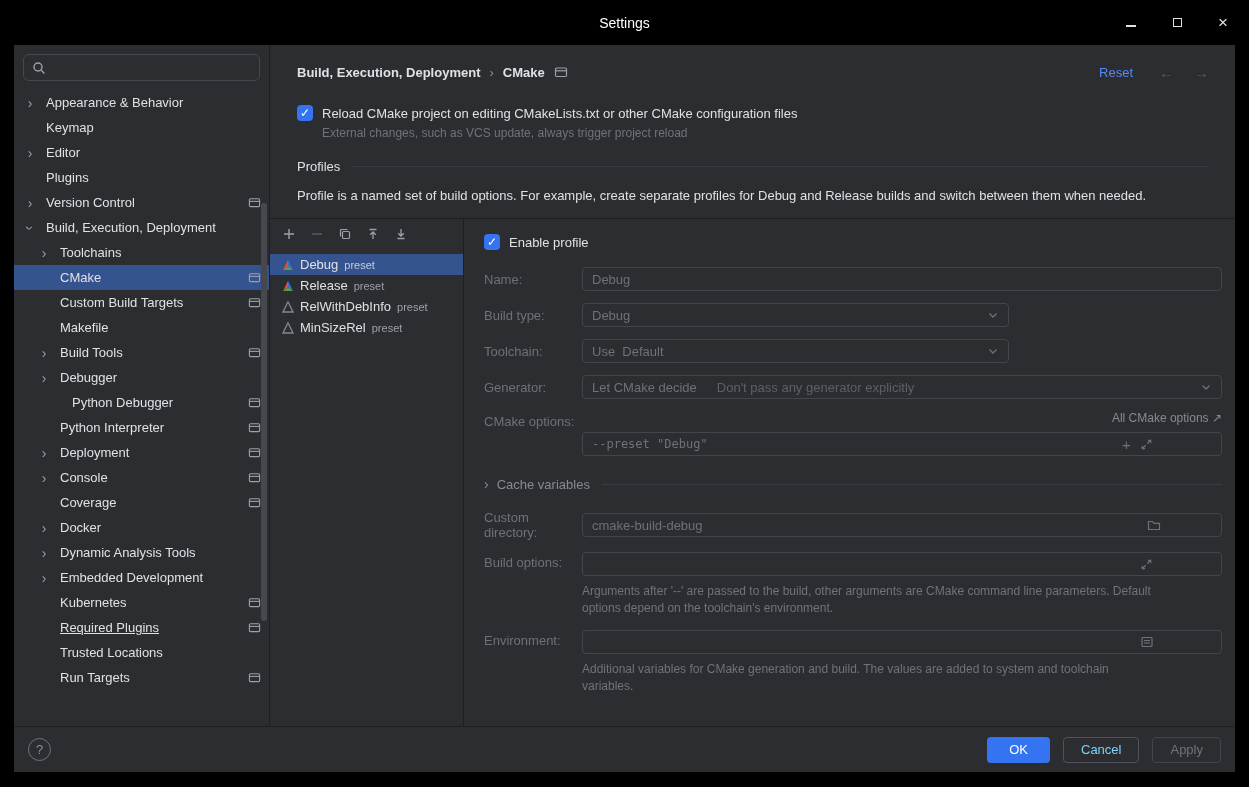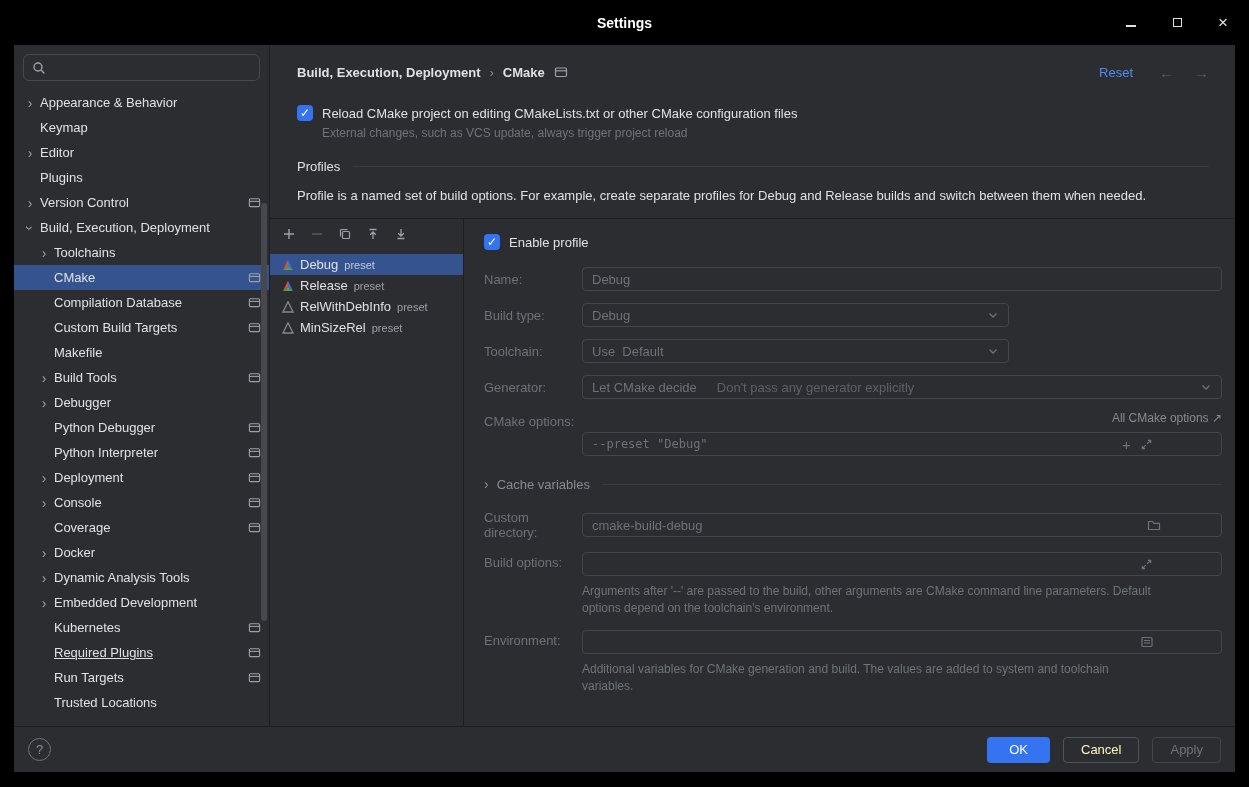--- a/index.html
+++ b/index.html
@@ -4,38 +4,38 @@
 <style>
   * { box-sizing: border-box; }
   html,body { margin:0; padding:0; }
   body {
     width:1249px; height:787px; background:#000; overflow:hidden;
     font-family:"Liberation Sans", sans-serif; font-size:13px; color:#dfe1e5;
     position:relative;
   }
   
   .titlebar { height:45px; display:flex; align-items:center; justify-content:center; position:relative; }
-  .titlebar .title { font-weight:bold; font-size:14px; color:#fff; }
+  .titlebar .title { font-weight:normal; font-size:14px; color:#fff; }
   .win-controls { position:absolute; right:18px; top:0; height:45px; display:flex; align-items:center; gap:30px; }
   .win-btn { color:#dfe1e5; cursor:pointer; display:flex; align-items:center; justify-content:center; width:16px; height:16px; }
   .min-glyph { width:10px; height:2px; background:#dfe1e5; margin-top:6px; }
   .max-glyph { width:9px; height:9px; border:1.5px solid #dfe1e5; }
   .close-glyph { font-size:17px; line-height:1; }
   
   .window { position:absolute; left:14px; top:45px; width:1221px; height:727px; background:#2b2d30; display:flex; flex-direction:column; }
   .main-row { flex:1; display:flex; min-height:0; }
   
   .sidebar { width:256px; border-right:1px solid #1e1f22; position:relative; display:flex; flex-direction:column; }
   .search-box { margin:9px 9px 5px 9px; height:27px; border:1px solid #46484e; border-radius:6px; display:flex; align-items:center; padding:0 8px; gap:6px; }
   .tree { flex:1; overflow:hidden; padding-top:4px; }
   .tree-row { height:25px; display:flex; align-items:center; cursor:pointer; padding-right:8px; }
   .tree-row.selected { background:#35538f; }
   .chevron { width:16px; color:#9da0a8; font-size:14px; display:inline-flex; justify-content:center; flex:none; }
   .chevron.open { transform:rotate(90deg); }
-  .tree-label { margin-left:2px; white-space:nowrap; }
+  .tree-label { margin-left:8px; white-space:nowrap; }
   .tree-badge { margin-left:auto; display:flex; flex:none; }
   .scroll-thumb { position:absolute; right:2px; top:158px; width:6px; height:418px; background:#46484e; border-radius:3px; }
   
   .content { flex:1; display:flex; flex-direction:column; min-width:0; }
   .content-header { height:48px; display:flex; align-items:center; padding:6px 26px 0 27px; }
   .crumb { font-weight:bold; }
   .crumb-sep { color:#868a91; margin:0 9px; }
   .crumb-badge { margin-left:9px; display:flex; }
   .reset-link { margin-left:auto; color:#548af7; cursor:pointer; }
   .nav-arrows { margin-left:26px; display:flex; gap:20px; color:#5a5d63; font-size:15px; }
@@ -74,21 +74,21 @@
   .cache-row { grid-column:1 / 3; display:flex; align-items:center; gap:8px; color:#868a91; margin:8px 0 6px 0; }
   .cache-row .line { flex:1; height:1px; background:#393b40; margin-left:4px; }
   .cache-chevron { color:#868a91; font-size:14px; }
   .under-hint { margin-top:7px; max-width:610px; line-height:1.45; }
   
   .footer { height:46px; border-top:1px solid #1e1f22; display:flex; align-items:center; padding:0 14px; flex:none; }
   .help-circle { width:23px; height:23px; border:1.6px solid #6f737a; border-radius:50%; color:#8a8e95; display:flex; align-items:center; justify-content:center; font-size:13px; cursor:pointer; }
   .footer-buttons { margin-left:auto; display:flex; gap:13px; }
   .btn { height:26px; padding:0 17px; border-radius:4px; display:flex; align-items:center; justify-content:center; cursor:pointer; border:1px solid transparent; }
   .btn-primary { background:#3574f0; color:#fff; padding:0 21px; }
-  .btn-outline { border-color:#50535a; color:#fef9c3; }
+  .btn-outline { border-color:#50535a; color:#7dd3fc; }
   .btn-disabled { border-color:#43454a; color:#6f737a; }
   svg { display:block; }
 </style>
 </head>
 <body>
 
 <div class="titlebar">
   <span class="title">Settings</span>
   <div class="win-controls">
     <span class="win-btn">
@@ -154,30 +154,20 @@
             <span class="tree-label">CMake</span>
             <span class="tree-badge">
               <svg width="13" height="13" viewBox="0 0 14 14">
                 <rect x="1.5" y="3" width="11" height="8.5" rx="1.2" fill="none" stroke="#9da0a8" stroke-width="1.2"></rect>
                 <line x1="1.5" y1="5.8" x2="12.5" y2="5.8" stroke="#9da0a8" stroke-width="1.2"></line>
               </svg>
             </span>
           </div>
           <div class="tree-row" style="padding-left: 22px;">
             <span class="chevron"></span>
-            <span class="tree-label">Compilation Database</span>
-            <span class="tree-badge">
-              <svg width="13" height="13" viewBox="0 0 14 14">
-                <rect x="1.5" y="3" width="11" height="8.5" rx="1.2" fill="none" stroke="#9da0a8" stroke-width="1.2"></rect>
-                <line x1="1.5" y1="5.8" x2="12.5" y2="5.8" stroke="#9da0a8" stroke-width="1.2"></line>
-              </svg>
-            </span>
-          </div>
-          <div class="tree-row" style="padding-left: 22px;">
-            <span class="chevron"></span>
             <span class="tree-label">Custom Build Targets</span>
             <span class="tree-badge">
               <svg width="13" height="13" viewBox="0 0 14 14">
                 <rect x="1.5" y="3" width="11" height="8.5" rx="1.2" fill="none" stroke="#9da0a8" stroke-width="1.2"></rect>
                 <line x1="1.5" y1="5.8" x2="12.5" y2="5.8" stroke="#9da0a8" stroke-width="1.2"></line>
               </svg>
             </span>
           </div>
           <div class="tree-row" style="padding-left: 22px;">
             <span class="chevron"></span>
@@ -190,21 +180,21 @@
               <svg width="13" height="13" viewBox="0 0 14 14">
                 <rect x="1.5" y="3" width="11" height="8.5" rx="1.2" fill="none" stroke="#9da0a8" stroke-width="1.2"></rect>
                 <line x1="1.5" y1="5.8" x2="12.5" y2="5.8" stroke="#9da0a8" stroke-width="1.2"></line>
               </svg>
             </span>
           </div>
           <div class="tree-row" style="padding-left: 22px;">
             <span class="chevron">›</span>
             <span class="tree-label">Debugger</span>
           </div>
-          <div class="tree-row" style="padding-left: 22px;">
+          <div class="tree-row" style="padding-left: 34px;">
             <span class="chevron"></span>
             <span class="tree-label">Python Debugger</span>
             <span class="tree-badge">
               <svg width="13" height="13" viewBox="0 0 14 14">
                 <rect x="1.5" y="3" width="11" height="8.5" rx="1.2" fill="none" stroke="#9da0a8" stroke-width="1.2"></rect>
                 <line x1="1.5" y1="5.8" x2="12.5" y2="5.8" stroke="#9da0a8" stroke-width="1.2"></line>
               </svg>
             </span>
           </div>
           <div class="tree-row" style="padding-left: 22px;">
@@ -274,31 +264,31 @@
             <span class="tree-label">Required Plugins</span>
             <span class="tree-badge">
               <svg width="13" height="13" viewBox="0 0 14 14">
                 <rect x="1.5" y="3" width="11" height="8.5" rx="1.2" fill="none" stroke="#9da0a8" stroke-width="1.2"></rect>
                 <line x1="1.5" y1="5.8" x2="12.5" y2="5.8" stroke="#9da0a8" stroke-width="1.2"></line>
               </svg>
             </span>
           </div>
           <div class="tree-row" style="padding-left: 22px;">
             <span class="chevron"></span>
+            <span class="tree-label">Trusted Locations</span>
+          </div>
+          <div class="tree-row" style="padding-left: 22px;">
+            <span class="chevron"></span>
             <span class="tree-label">Run Targets</span>
             <span class="tree-badge">
               <svg width="13" height="13" viewBox="0 0 14 14">
                 <rect x="1.5" y="3" width="11" height="8.5" rx="1.2" fill="none" stroke="#9da0a8" stroke-width="1.2"></rect>
                 <line x1="1.5" y1="5.8" x2="12.5" y2="5.8" stroke="#9da0a8" stroke-width="1.2"></line>
               </svg>
             </span>
-          </div>
-          <div class="tree-row" style="padding-left: 22px;">
-            <span class="chevron"></span>
-            <span class="tree-label">Trusted Locations</span>
           </div>
         </div>
       <div class="scroll-thumb"></div>
     </div>
 
     <div class="content">
       <div class="content-header">
         <span class="crumb">Build, Execution, Deployment</span>
         <span class="crumb-sep">›</span>
         <span class="crumb">CMake</span>

